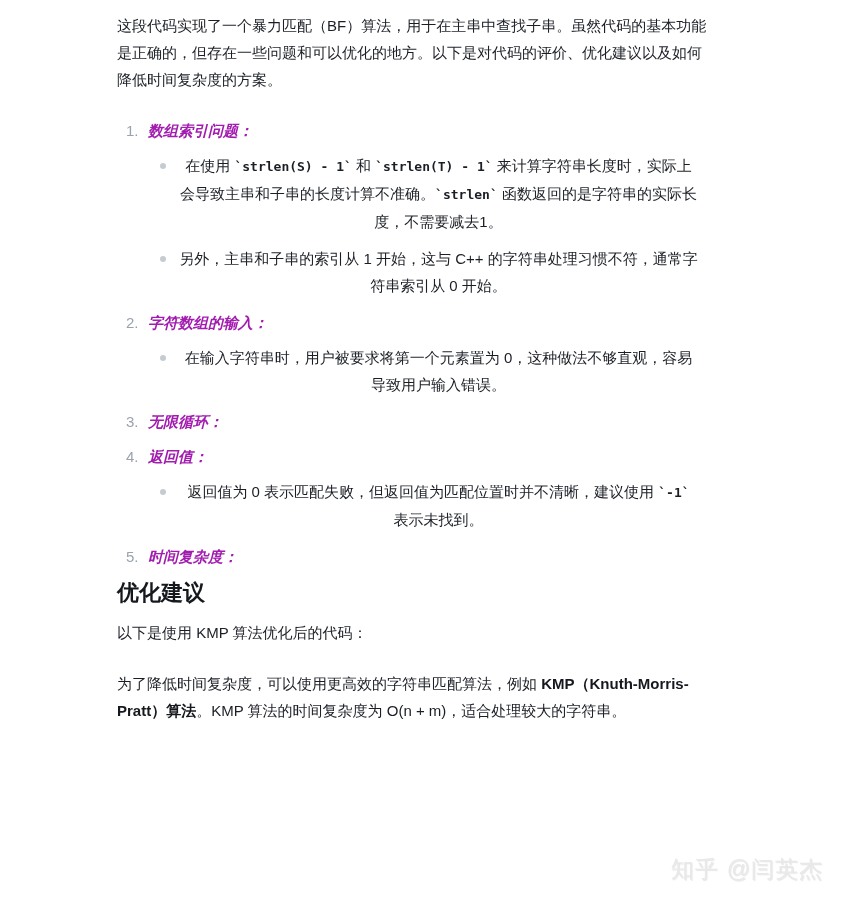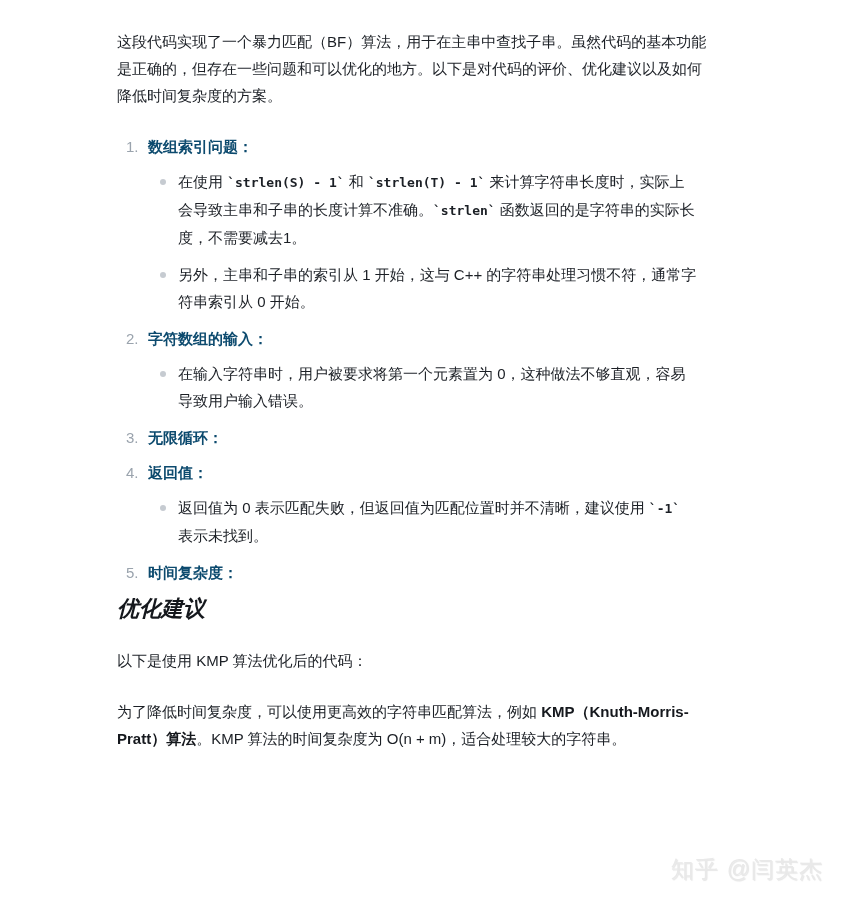--- a/index.html
+++ b/index.html
@@ -7,46 +7,46 @@
   body {
     width: 844px; height: 899px;
     background: #ffffff;
     font-family: "Liberation Sans", "DejaVu Sans", sans-serif;
     color: #1b1f25;
     position: relative;
     overflow: hidden;
   }
   .content {
     position: absolute;
-    left: 117px; top: 28px;
+    left: 117px; top: 12px;
     width: 594px;
     font-size: 15px;
     line-height: 27px;
   }
   .para { margin: 0 0 24px 0; }
   .para.tight { margin: 0 0 8px 0; }
   h2.hd {
     font-size: 22px;
     line-height: 29px;
     font-weight: 700;
     color: #15181d;
     margin: 0 0 14px 0;
   }
-  h2.hd.opt { margin-top: 0; margin-bottom: 24px; font-style: italic; }
+  h2.hd.opt { margin-top: 0; margin-bottom: 12px; }
   .olist { margin: 0; }
   .oitem { margin: 0 0 6px 0; }
   .oitem-head { display: flex; margin: 0 0 8px 0; }
   .onum {
     flex: none;
     margin-left: 9px;
     width: 22px;
     color: #9aa3ad;
   }
-  .otitle { font-weight: 700; color: #0c4a6e; }
-  .uitem { display: flex; margin: 0 12px 10px 0; }
+  .otitle { font-weight: 700; color: #a21caf; font-style: italic; }
+  .uitem { display: flex; margin: 0 12px 10px 0; text-align: center; }
   .dot {
     flex: none;
     width: 6px; height: 6px;
     border-radius: 50%;
     background: #c6cbd1;
     margin: 11px 12px 0 43px;
   }
   .utext { margin: 0; flex: 1 1 auto; }
   code.inline {
     font-family: "DejaVu Sans Mono", "Liberation Mono", monospace;

